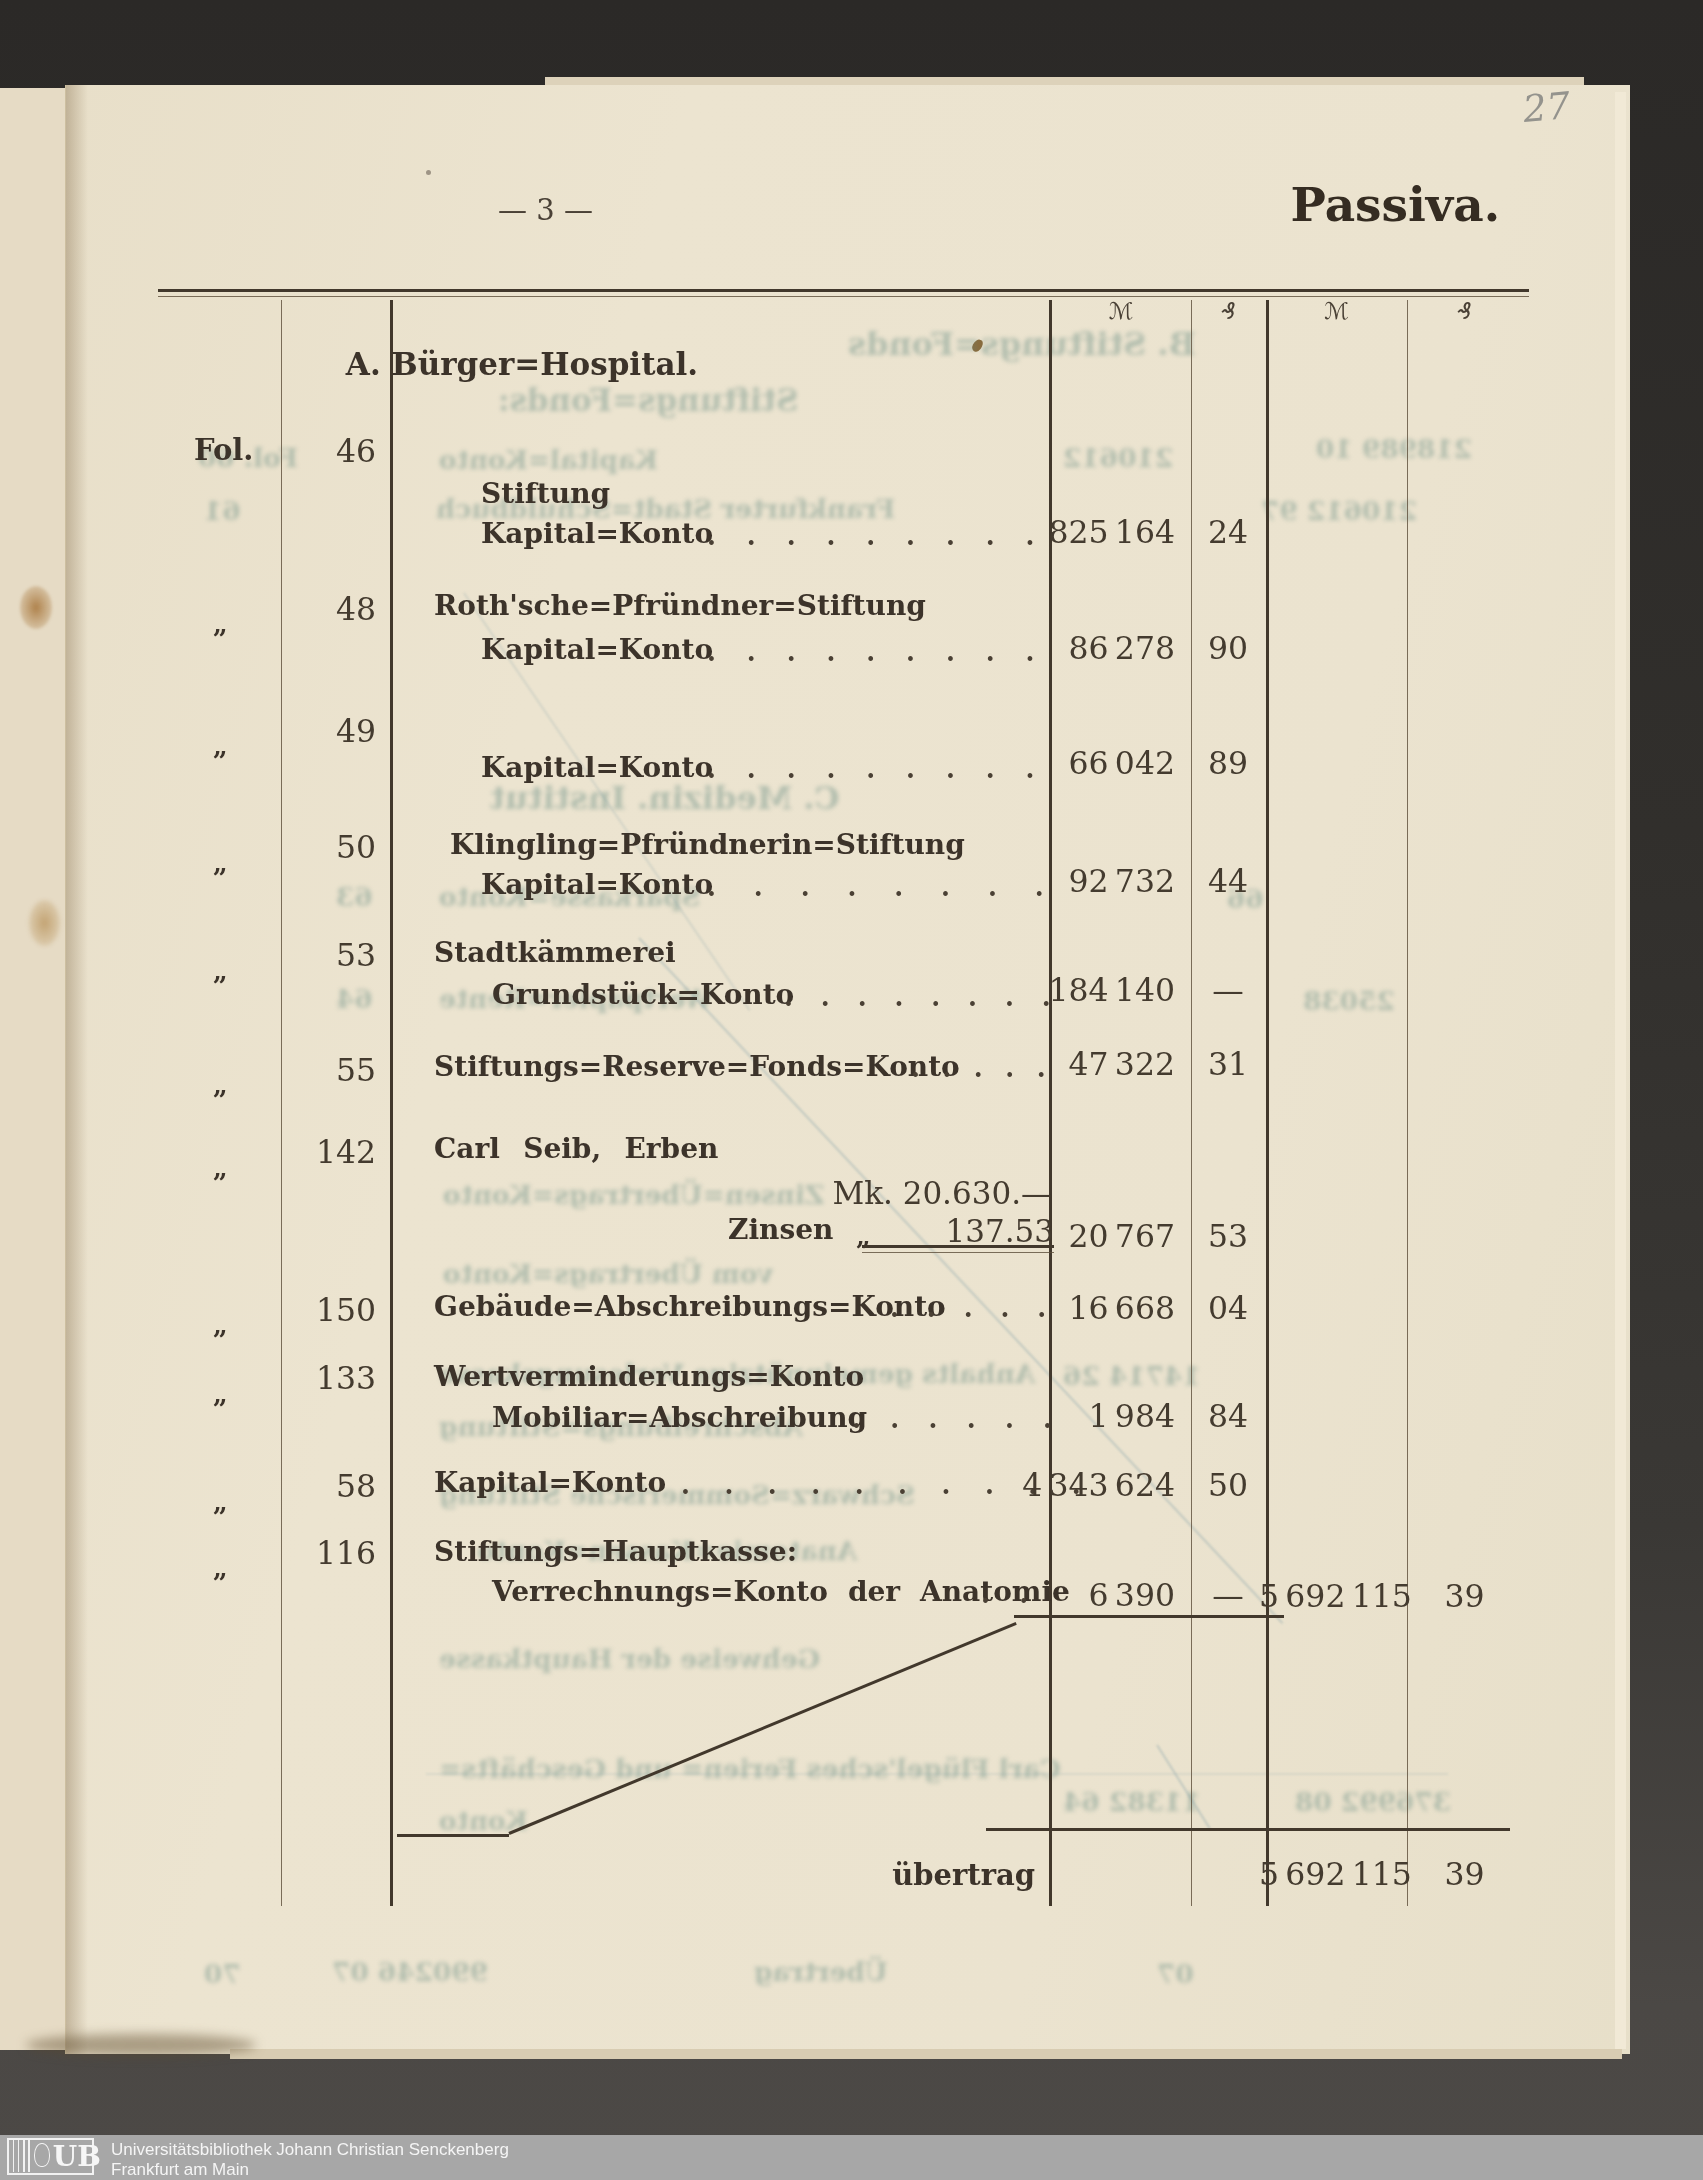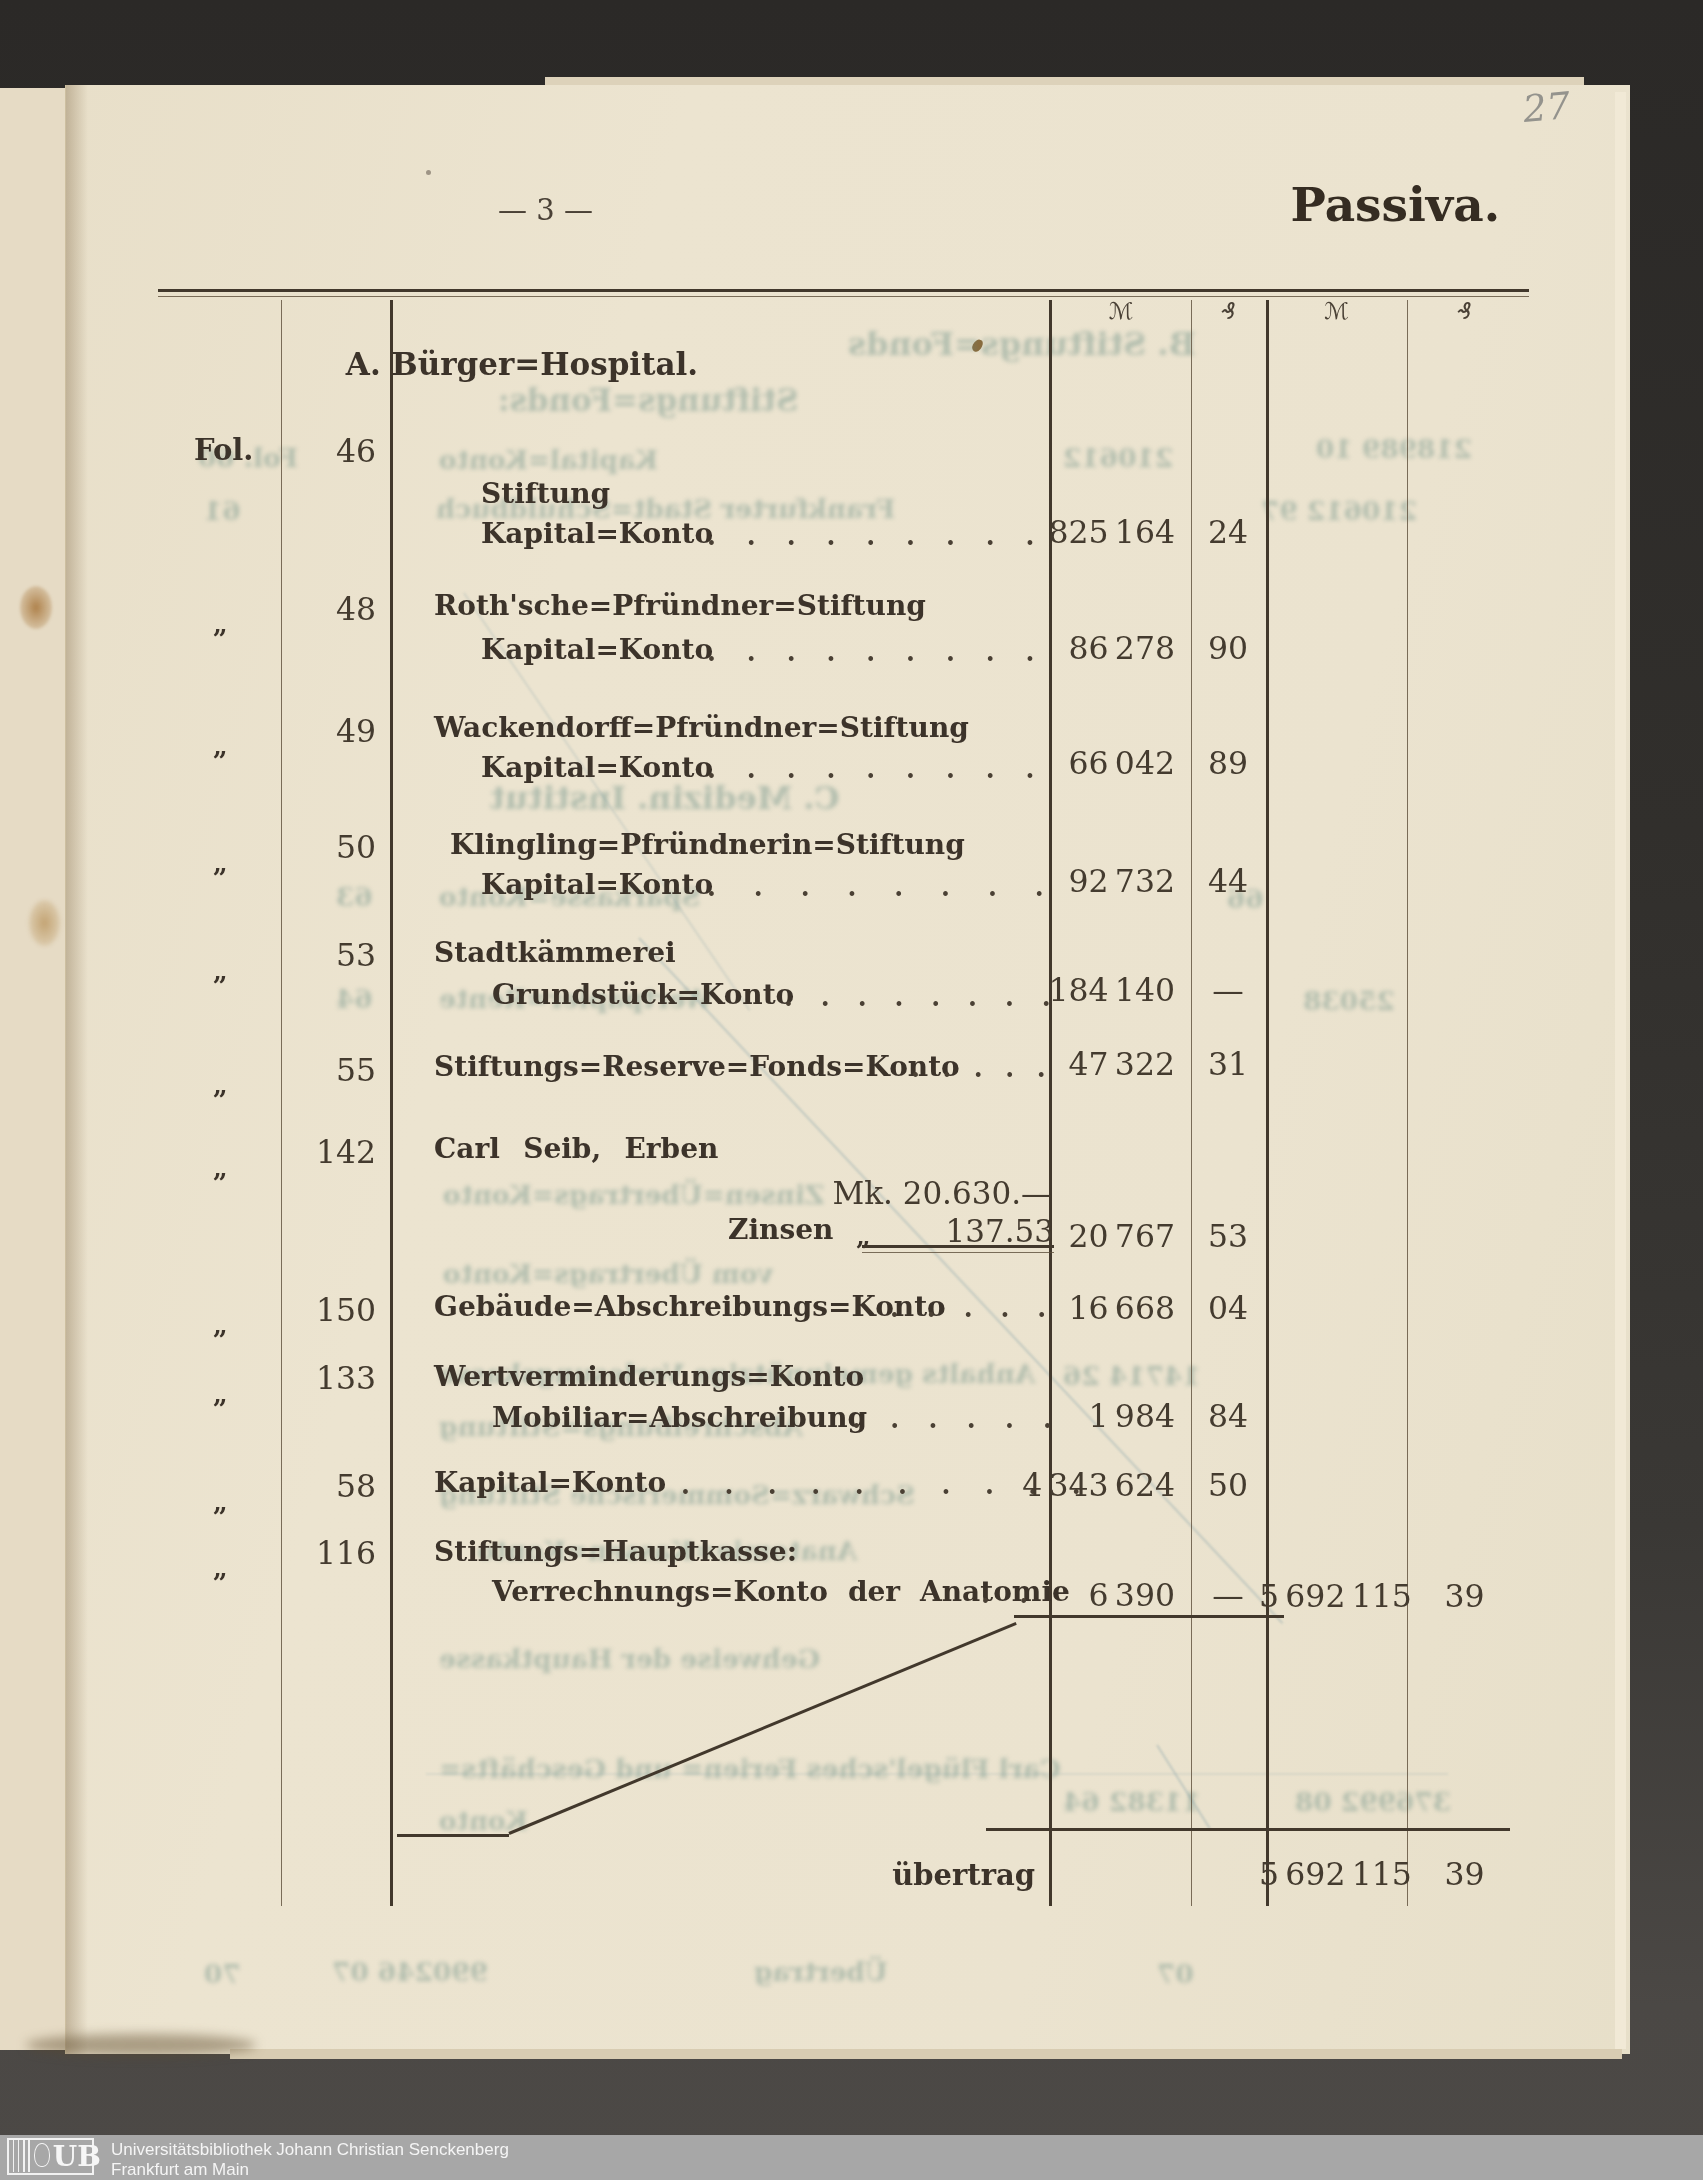--- a/index.html
+++ b/index.html
@@ -123,21 +123,20 @@
   <div class="t" style="left:213px;top:612px;font-size:25.6px;">„</div>
   <div class="num" style="left:281px;top:594px;width:95px;text-align:right;">48</div>
   <div class="t" style="left:434px;top:592px;">Roth'sche=Pfründner=Stiftung</div>
   <div class="t" style="left:481px;top:636px;">Kapital=Konto</div>
   <div class="dots" style="left:707px;top:640px;word-spacing:22px;">. . . . . . . . .</div>
   <div class="num cell-m1" style="top:633px;">86 278</div>
   <div class="num cell-pf1" style="top:633px;">90</div>
 
   <div class="t" style="left:213px;top:734px;font-size:25.6px;">„</div>
   <div class="num" style="left:281px;top:716px;width:95px;text-align:right;">49</div>
-  <div class="t" style="left:434px;top:714px;">Wackendorff=Pfründner=Stiftung</div>
   <div class="t" style="left:481px;top:754px;">Kapital=Konto</div>
   <div class="dots" style="left:707px;top:757px;word-spacing:22px;">. . . . . . . . .</div>
   <div class="num cell-m1" style="top:748px;">66 042</div>
   <div class="num cell-pf1" style="top:748px;">89</div>
 
   <div class="t" style="left:213px;top:851px;font-size:25.6px;">„</div>
   <div class="num" style="left:281px;top:832px;width:95px;text-align:right;">50</div>
   <div class="t" style="left:450px;top:831px;">Klingling=Pfründnerin=Stiftung</div>
   <div class="t" style="left:481px;top:871px;">Kapital=Konto</div>
   <div class="dots" style="left:707px;top:875px;word-spacing:29px;">. . . . . . . .</div>

